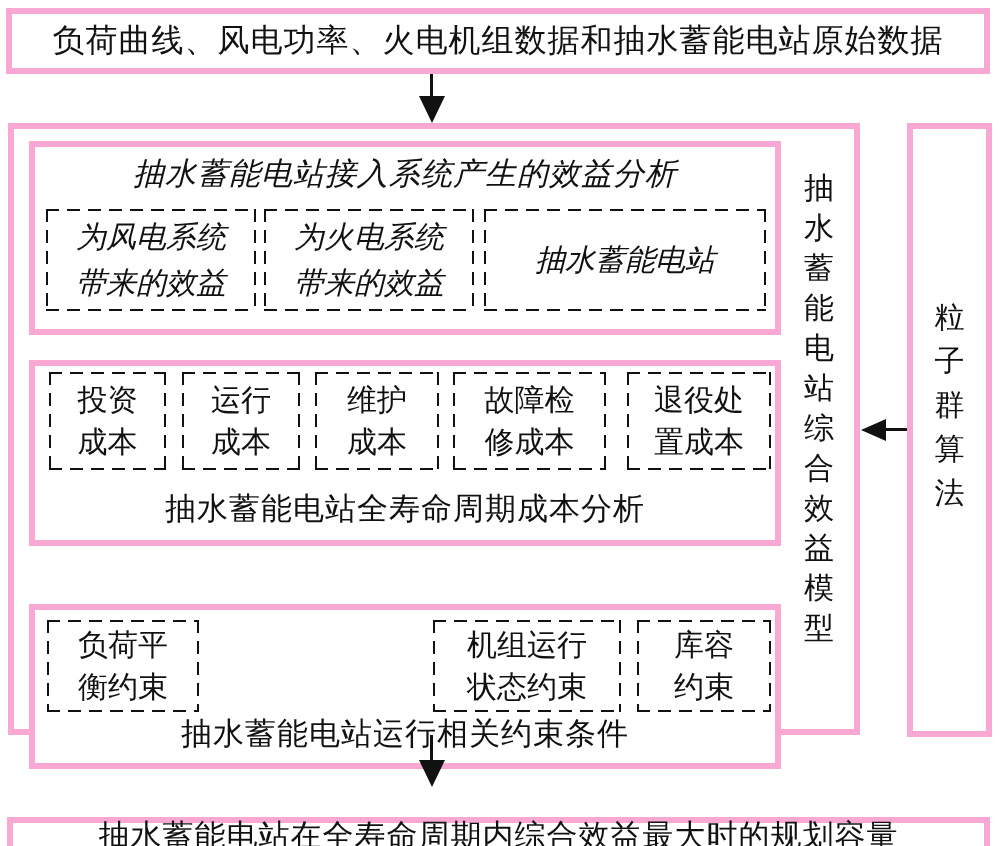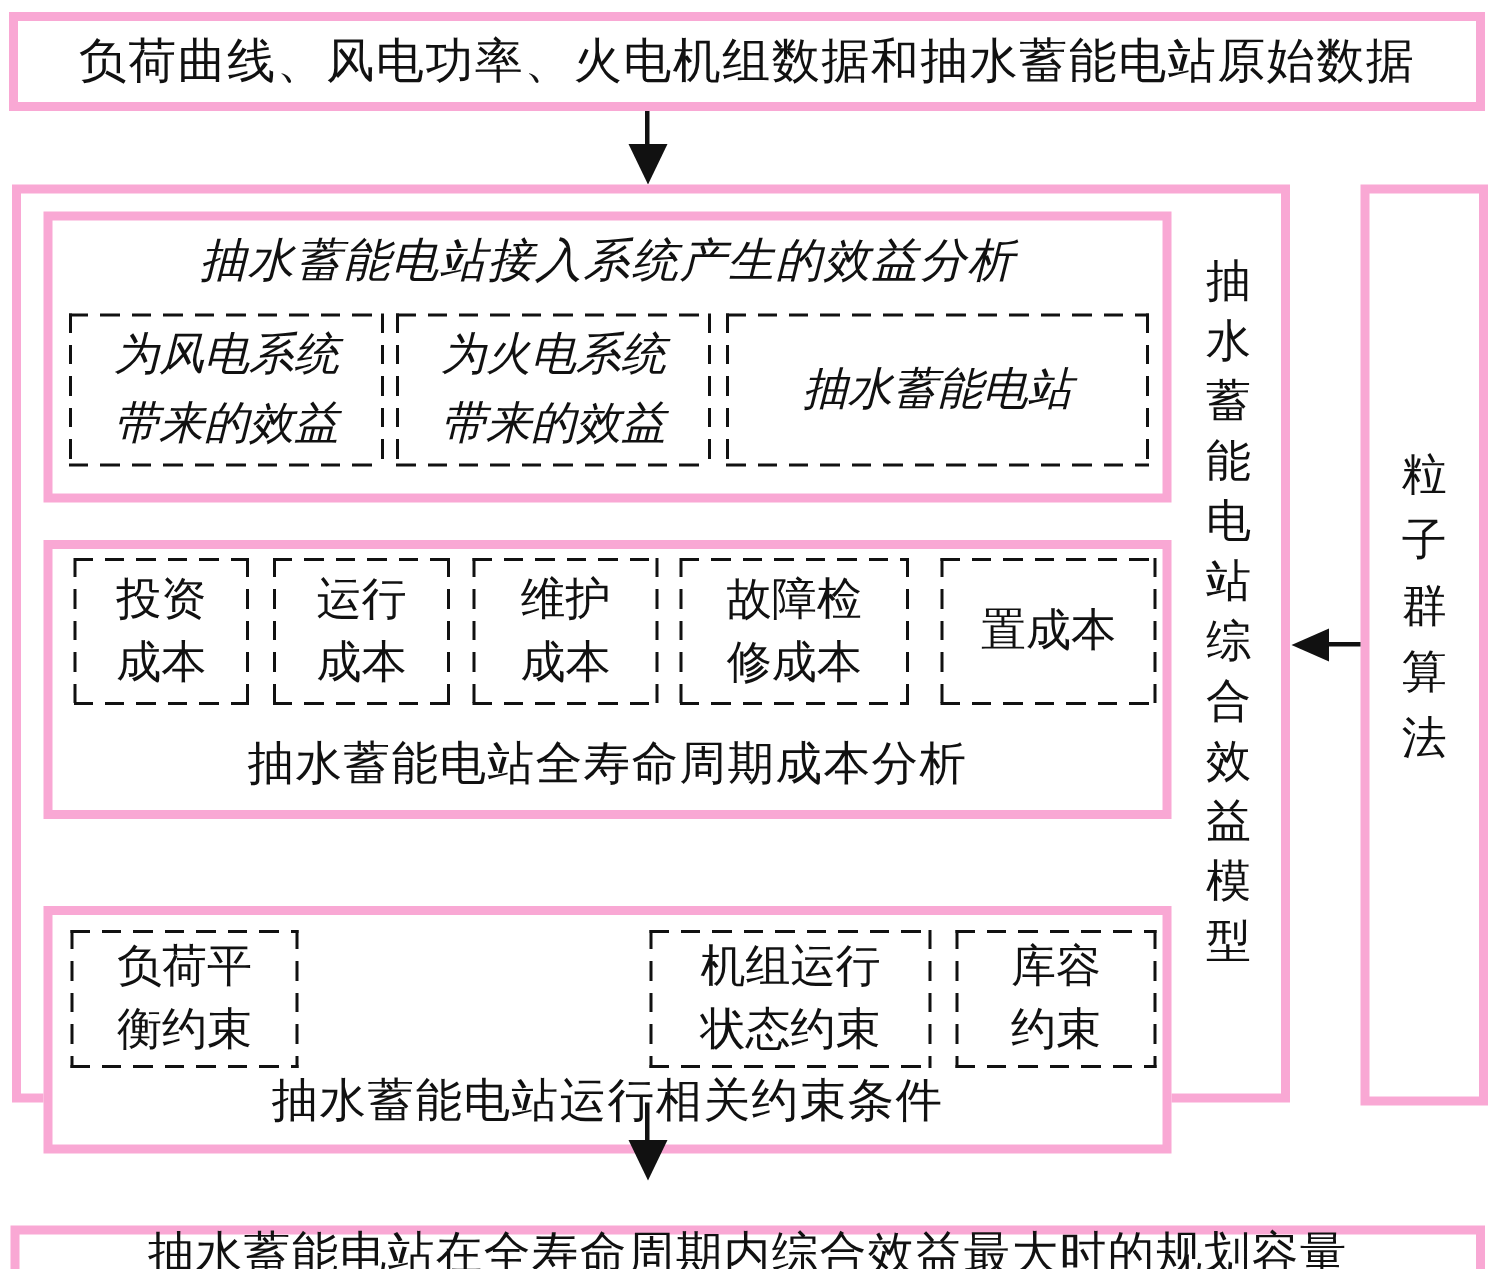--- a/index.html
+++ b/index.html
@@ -128,20 +128,21 @@
       </div>
       <div class="dashedbox item-label" style="left:280px; top:6px; width:124px; height:98px;">
         <span>维护</span>
         <span>成本</span>
       </div>
       <div class="dashedbox item-label" style="left:418px; top:6px; width:153px; height:98px;">
         <span>故障检</span>
         <span>修成本</span>
       </div>
       <div class="dashedbox item-label" style="left:592px; top:6px; width:144px; height:98px;">
+        <span>退役处</span>
         <span>置成本</span>
       </div>
       <div class="sec-caption" style="bottom:10px;">抽水蓄能电站全寿命周期成本分析</div>
     </div>
 
     <div class="solidbox sec3" style="left:15px; top:431px; width:752px; height:165px;margin-top:44px;">
       <div class="dashedbox item-label" style="left:12px; top:10px; width:152px; height:92px;">
         <span>负荷平</span>
         <span>衡约束</span>
       </div>

